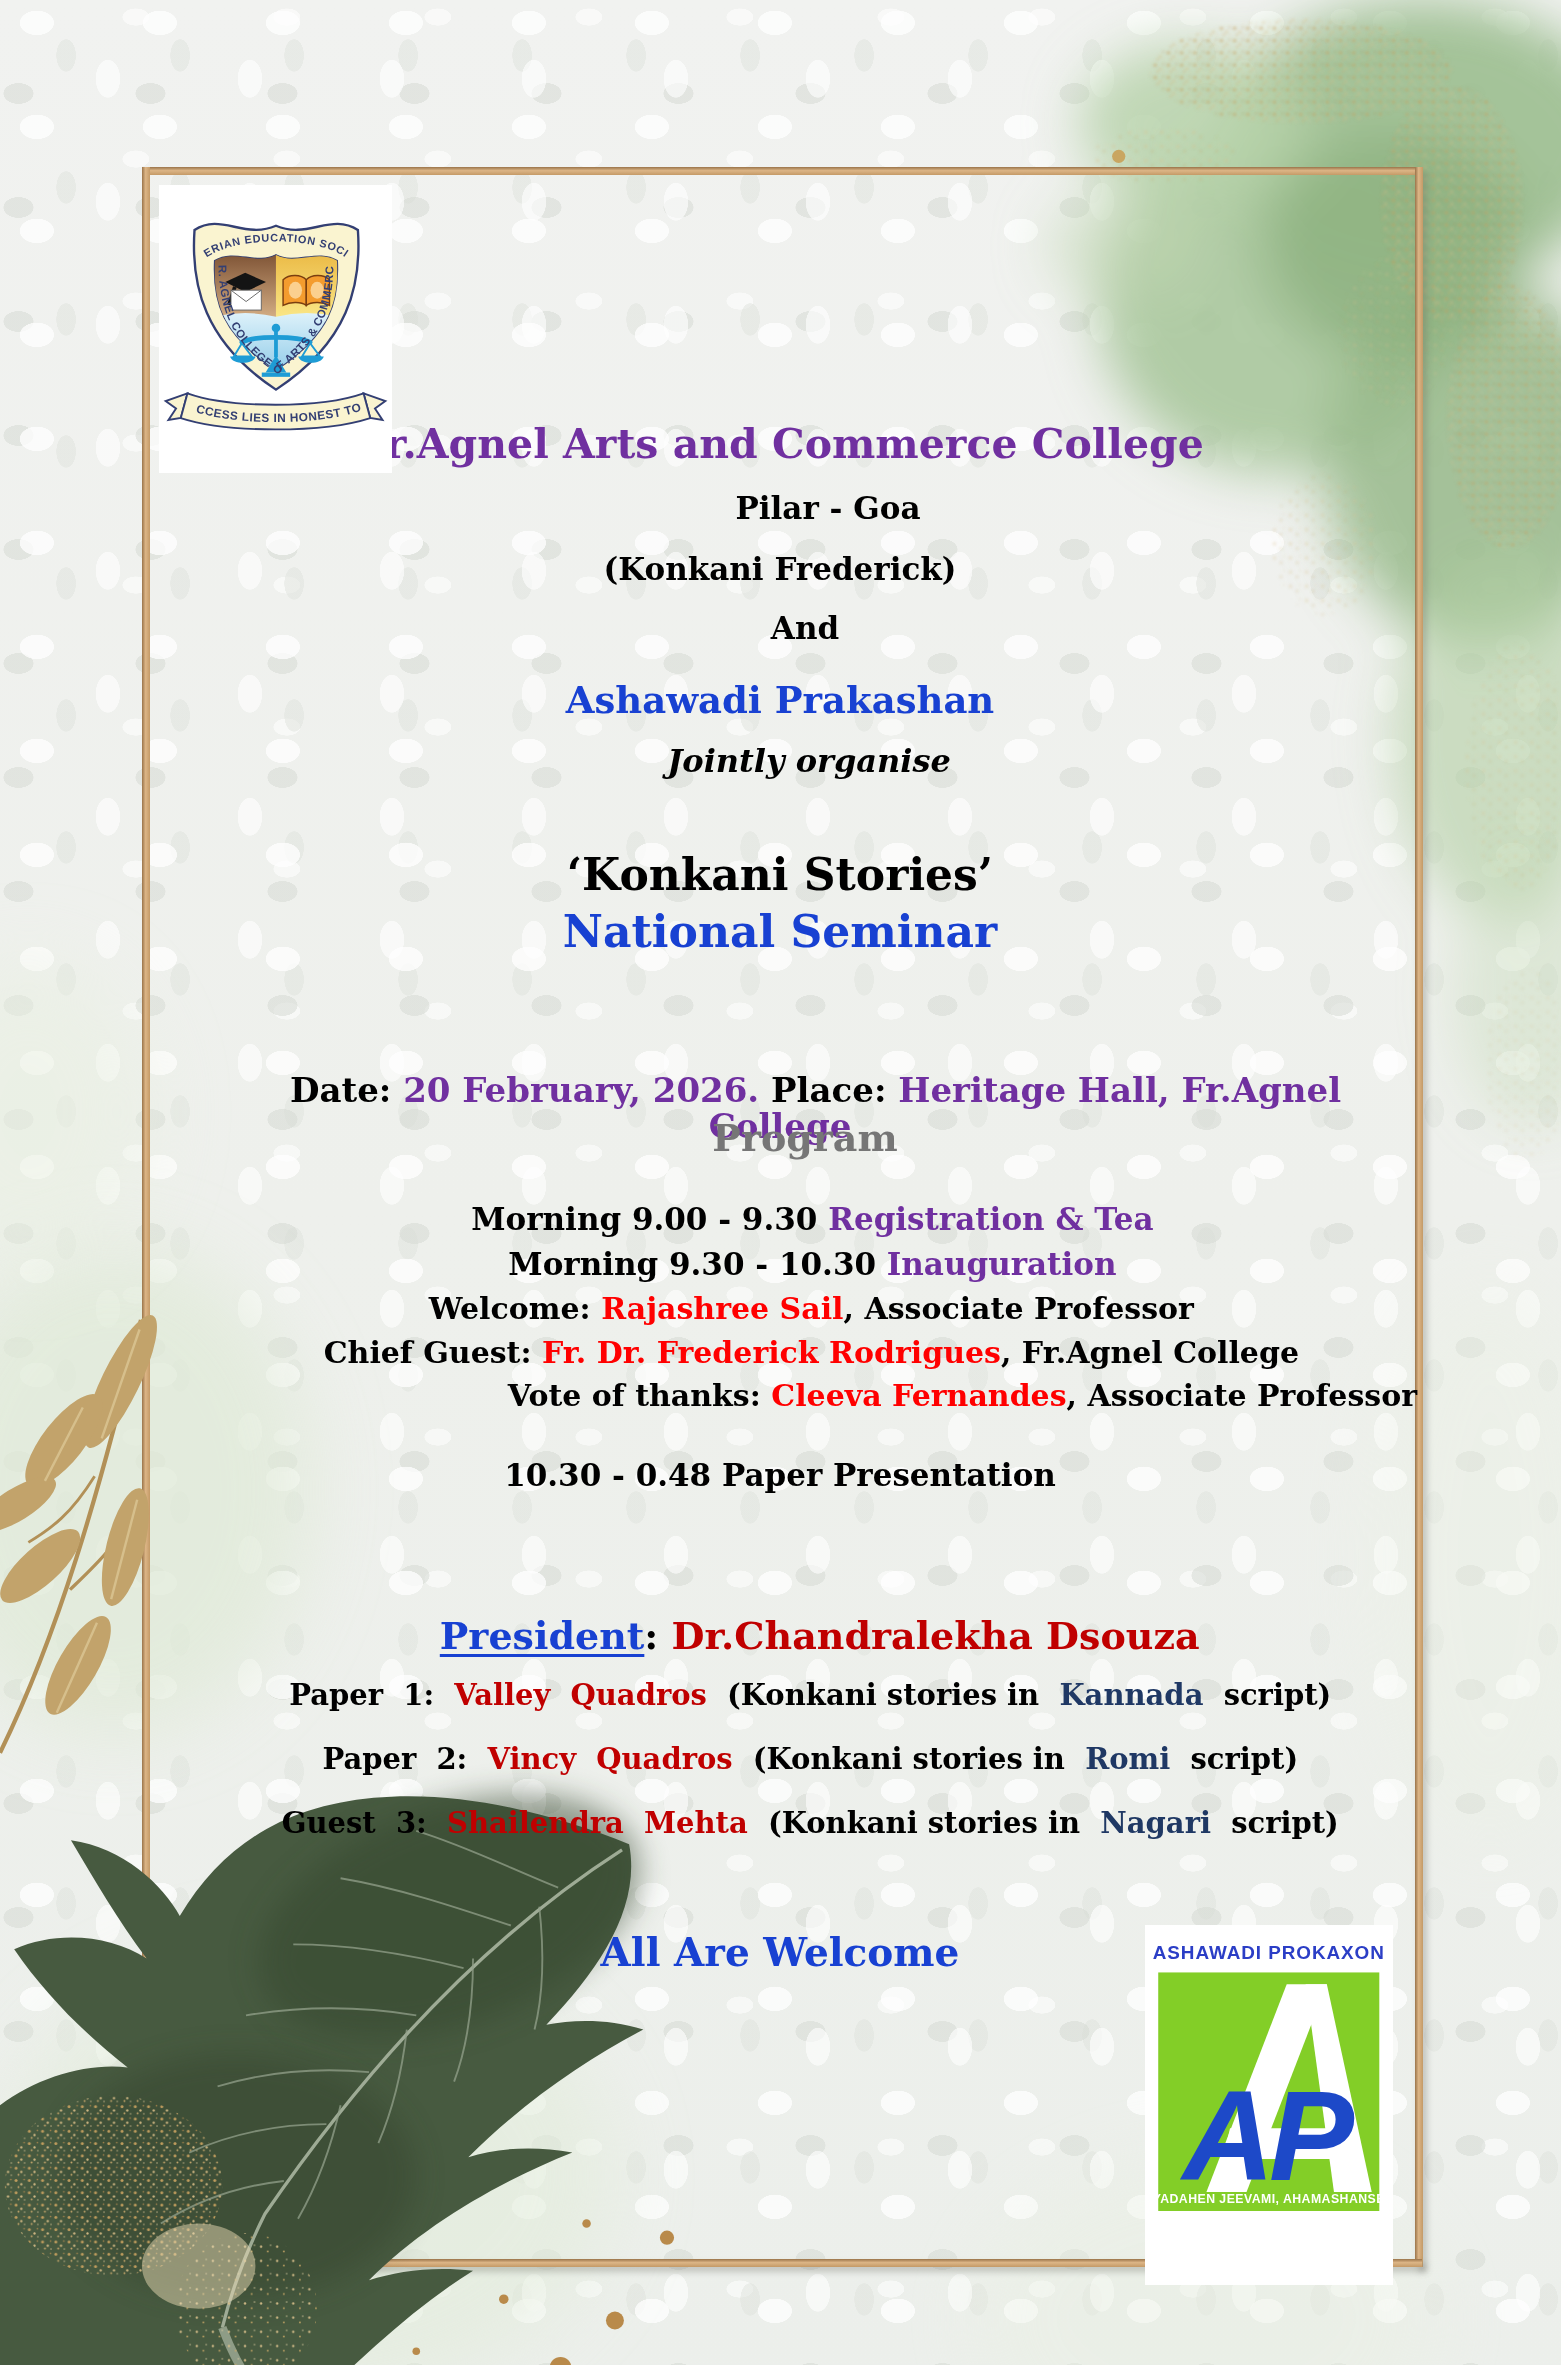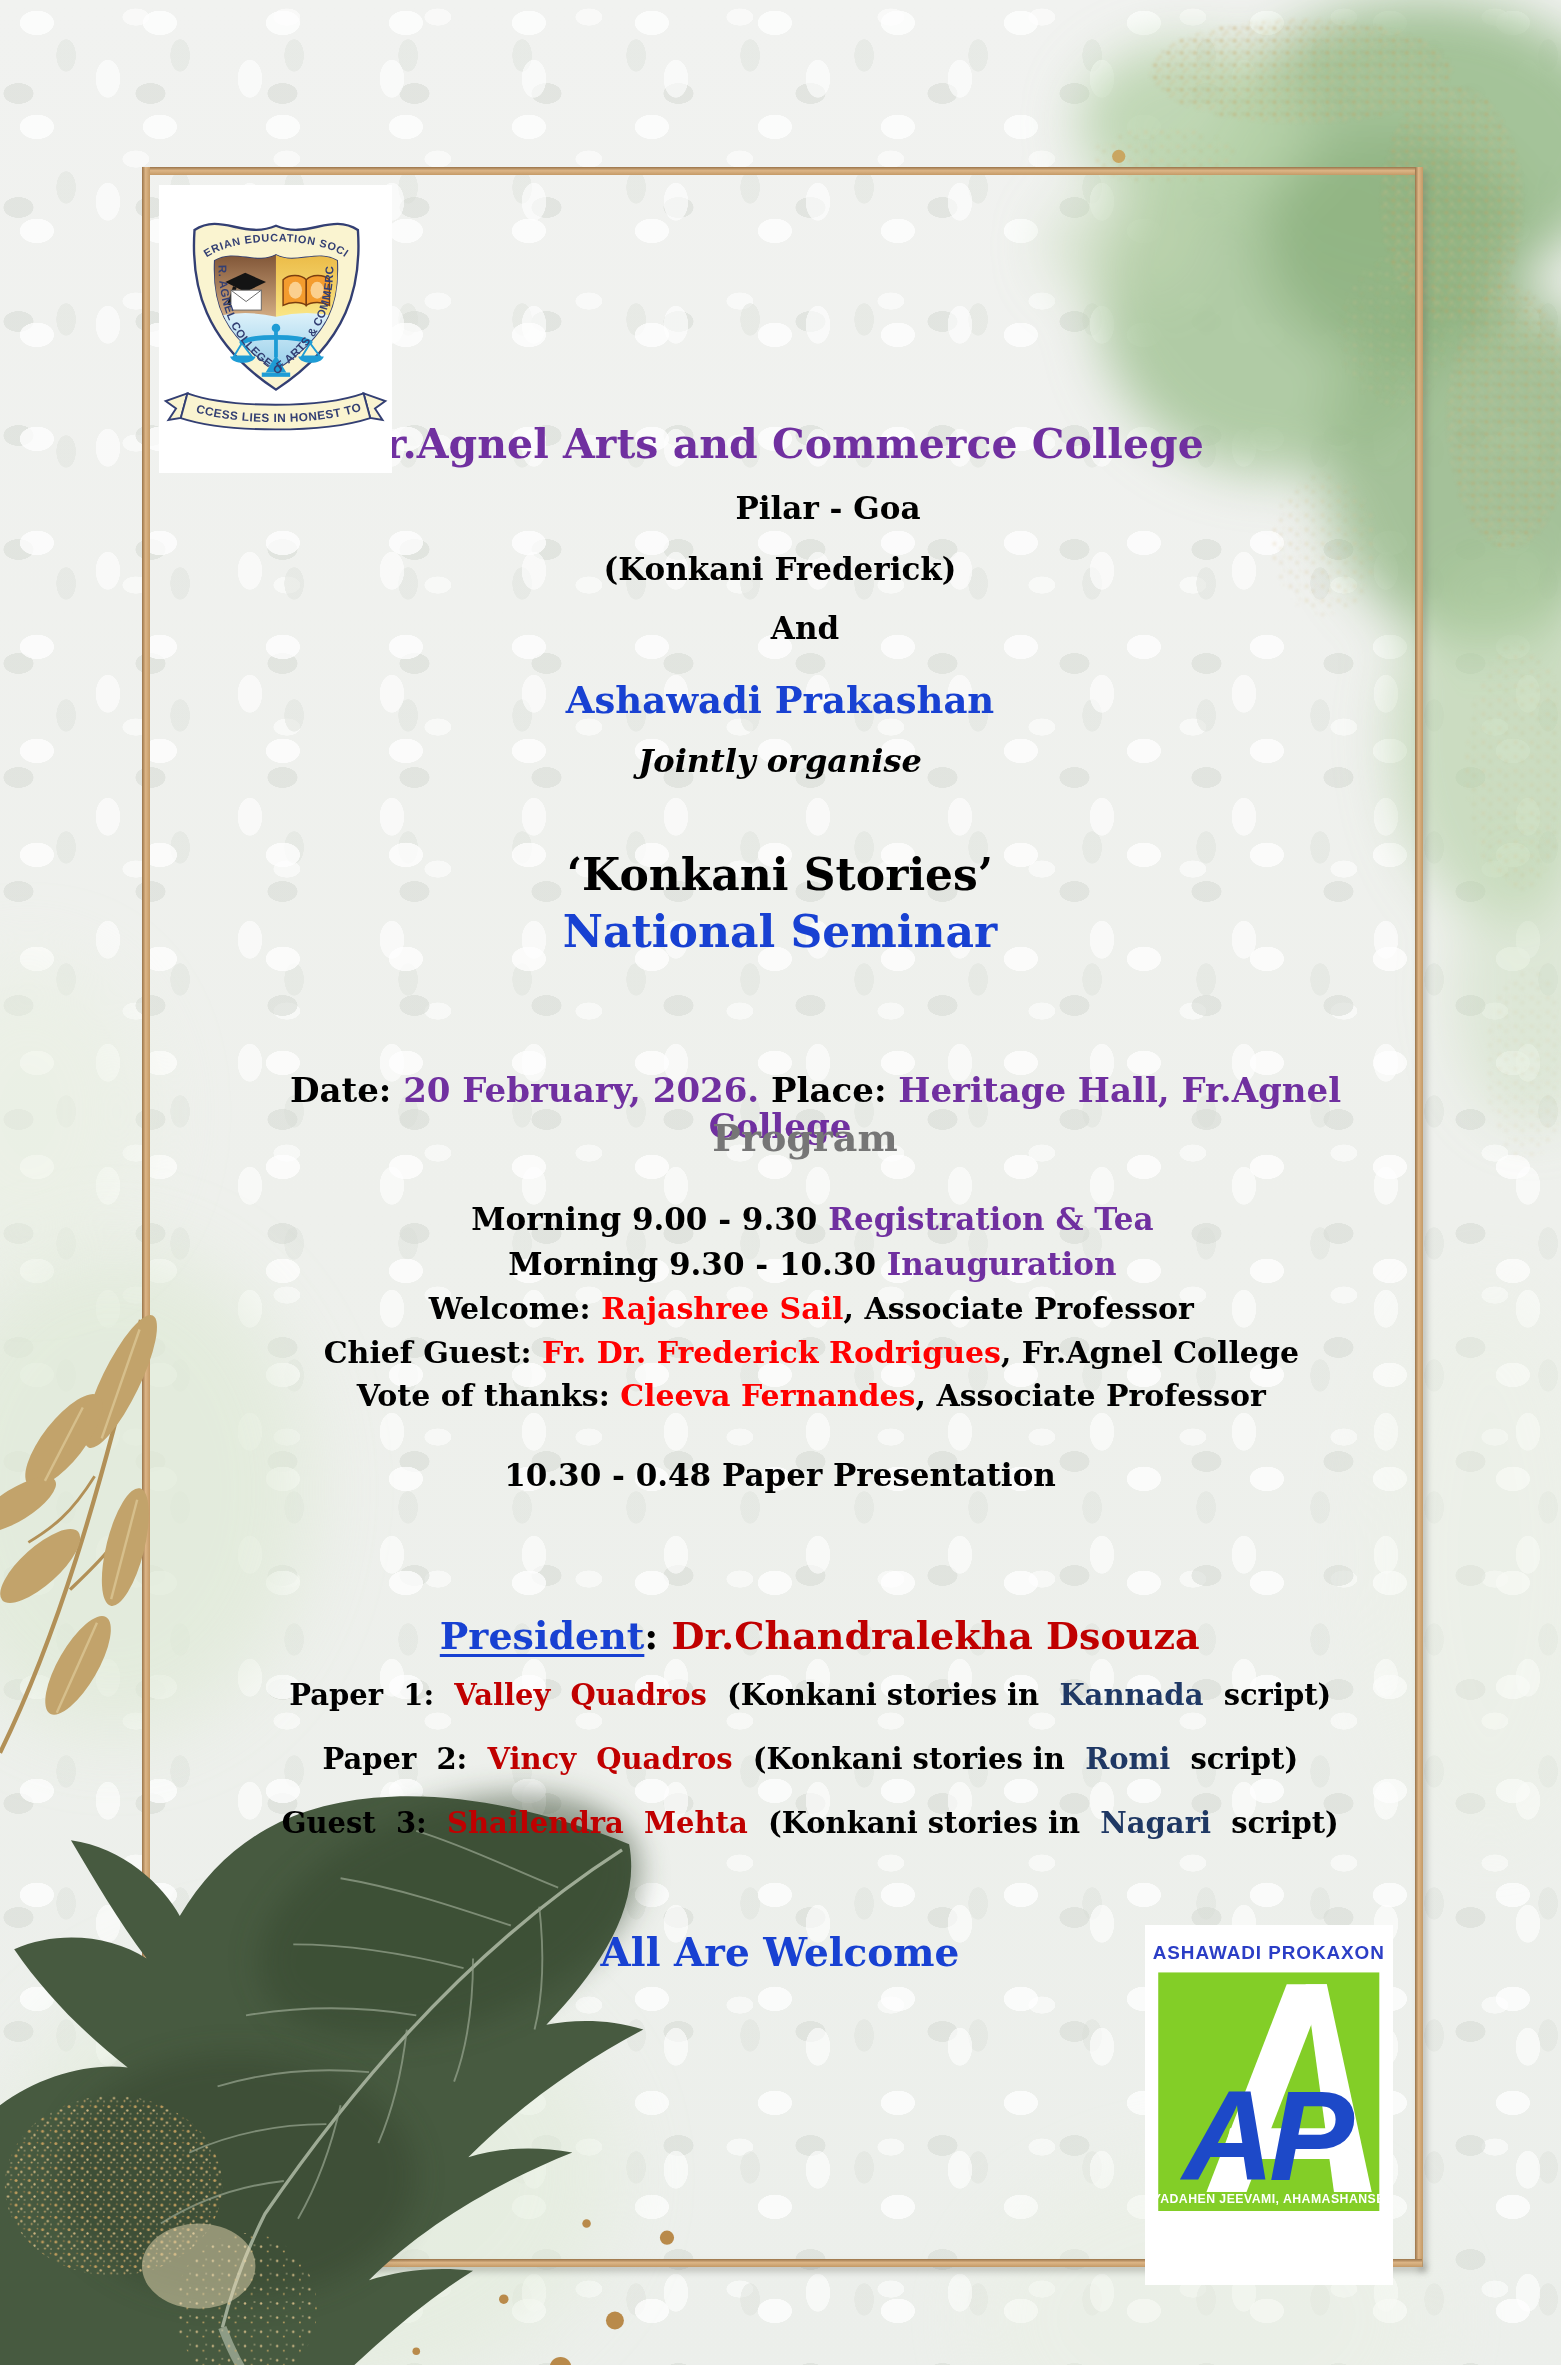--- a/index.html
+++ b/index.html
@@ -29,21 +29,21 @@
     font-weight:bold;line-height:1.08;white-space:pre-wrap;color:#000;
   }
   .c-purple{color:#7030A0;}
   .c-blue{color:#1841D2;}
   .c-red{color:#FF0000;}
   .c-darkred{color:#C00000;}
   .c-navy{color:#1F3864;}
   .c-gray{color:#767676;padding-left:25px;}
   .c-black{color:#000000;}
   .u-blue{text-decoration:underline;text-decoration-thickness:3.3px;text-underline-offset:4.7px;}
-  .it{font-style:italic;}
+  .it{font-style:italic;margin-left:29px;}
   .logo-box{position:absolute;background:#ffffff;z-index:4;}
 </style>
 </head>
 <body>
 
 <div class="poster">
 
   <svg class="layer decor-under" width="1561" height="2413" viewBox="0 0 3300 5100">
     <defs>
       <filter id="b55" x="-60%" y="-60%" width="220%" height="220%">
@@ -285,21 +285,21 @@
     <div class="line" style="top:1215px;font-size:31px;">
       <span class="c-black">Morning 9.30 - 10.30 </span><span class="c-purple">Inauguration</span>
     </div>
 
     <div class="line" style="top:1261px;font-size:30px;">
       <span class="c-black">Welcome: </span><span class="c-red">Rajashree Sail</span><span class="c-black">, Associate Professor</span>
     </div>
     <div class="line" style="top:1305px;font-size:30px;">
       <span class="c-black">Chief Guest: </span><span class="c-red">Fr. Dr. Frederick Rodrigues</span><span class="c-black">, Fr.Agnel College</span>
     </div>
-    <div class="line" style="top:1348px;font-size:30px;">
+    <div class="line" style="top:1348px;font-size:30px;text-align:right;">
       <span class="c-black">Vote of thanks: </span><span class="c-red">Cleeva Fernandes</span><span class="c-black">, Associate Professor</span>
     </div>
 
     <div class="line" style="top:1459px;font-size:31px;"><span>10.30 - 0.48 Paper Presentation</span></div>
 
     <div class="line" style="top:1574px;font-size:38px;">
       <span class="c-blue u-blue">President</span><span class="c-black">: </span><span class="c-darkred">Dr.Chandralekha Dsouza</span>
     </div>
 
     <div class="line" style="top:1649px;font-size:29px;">

